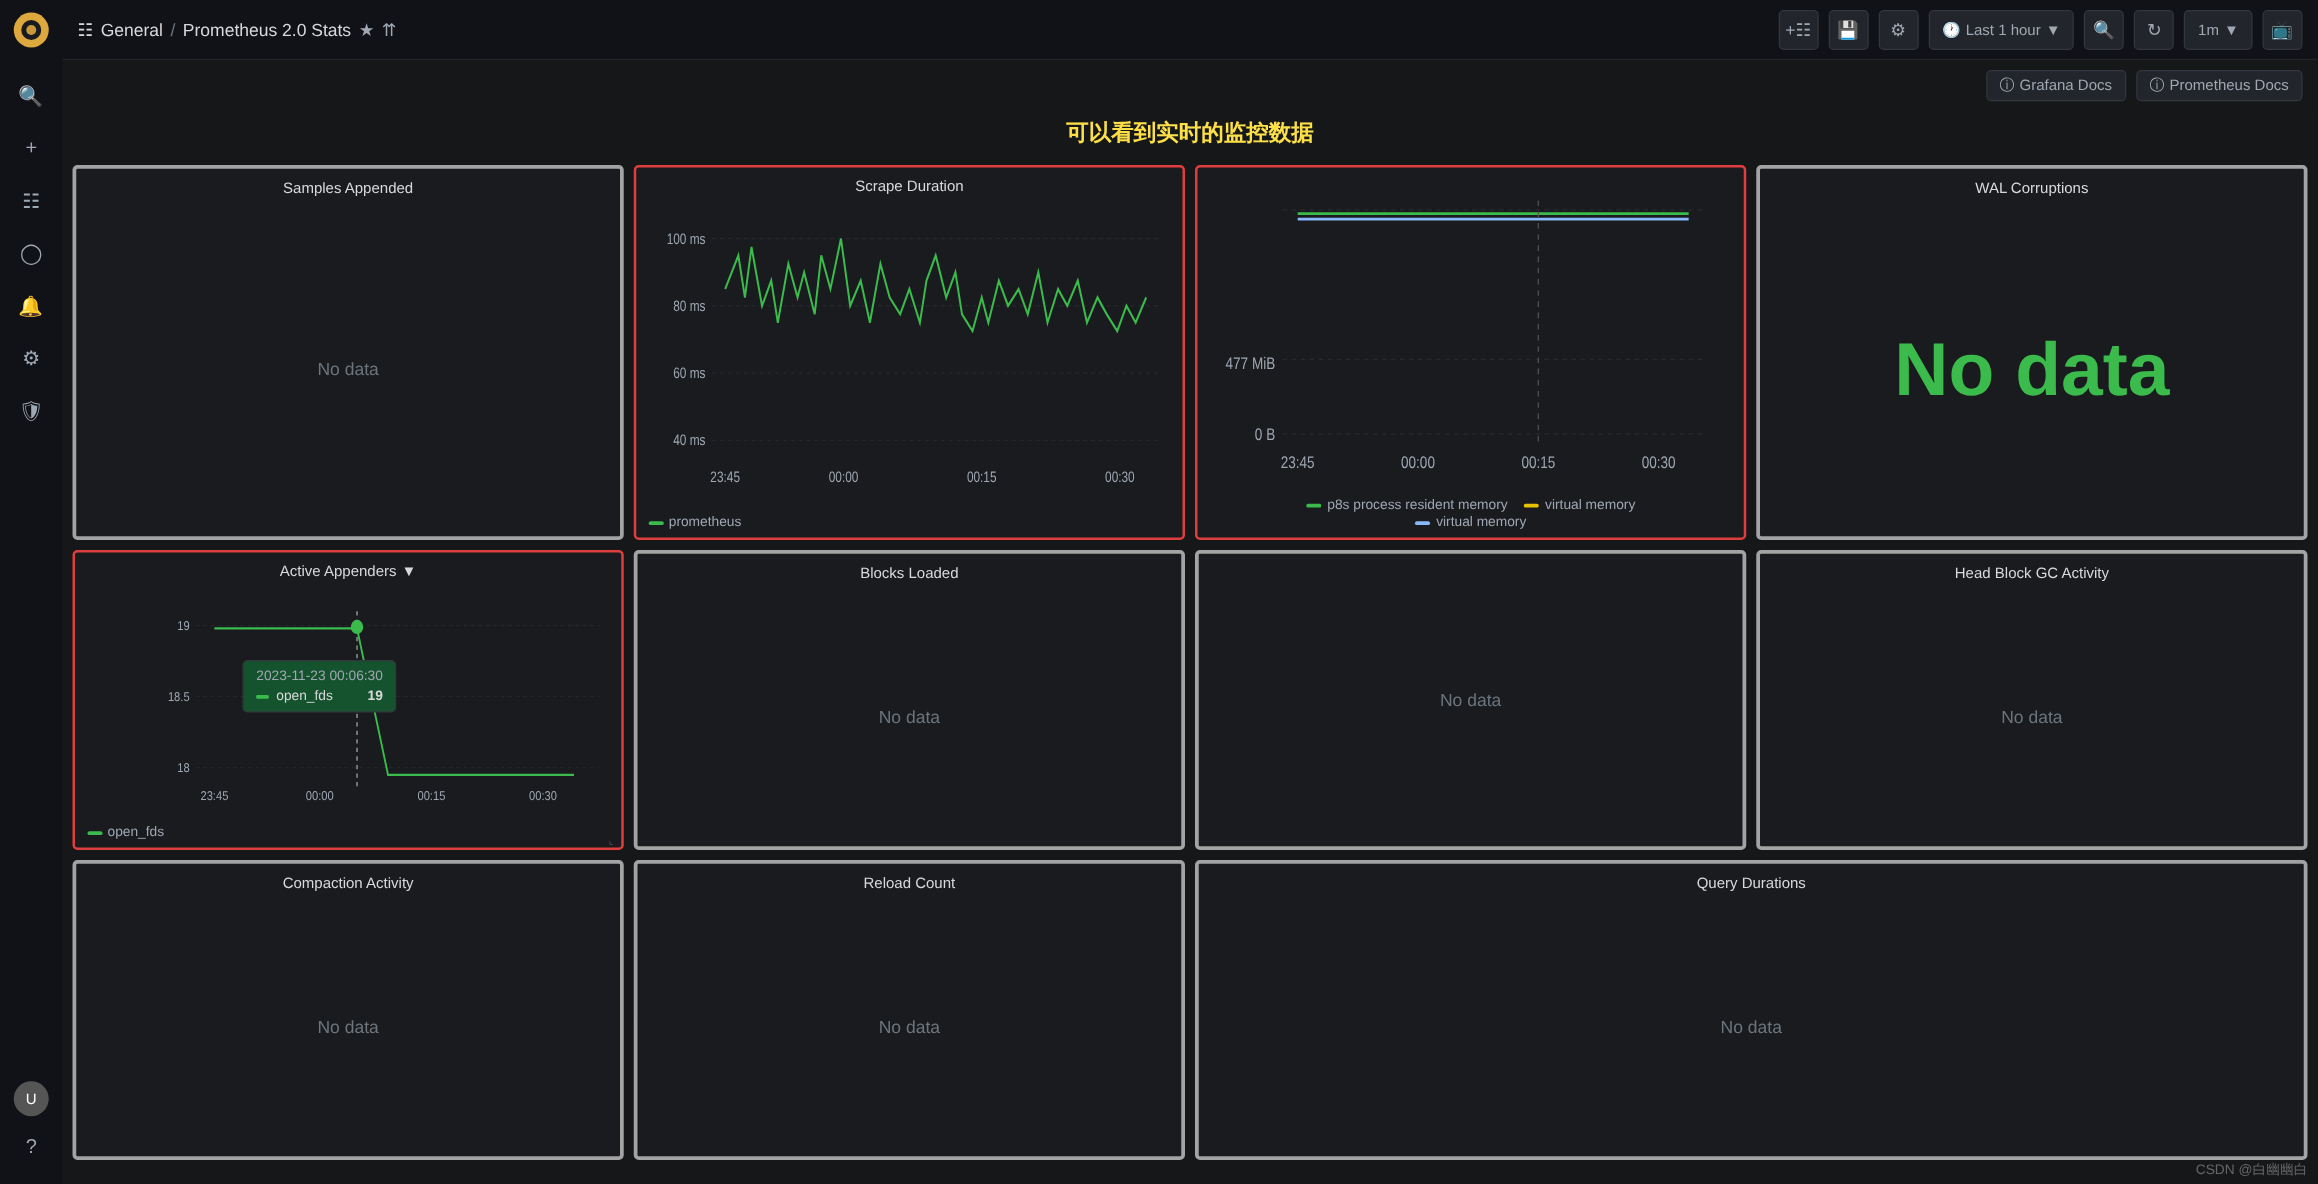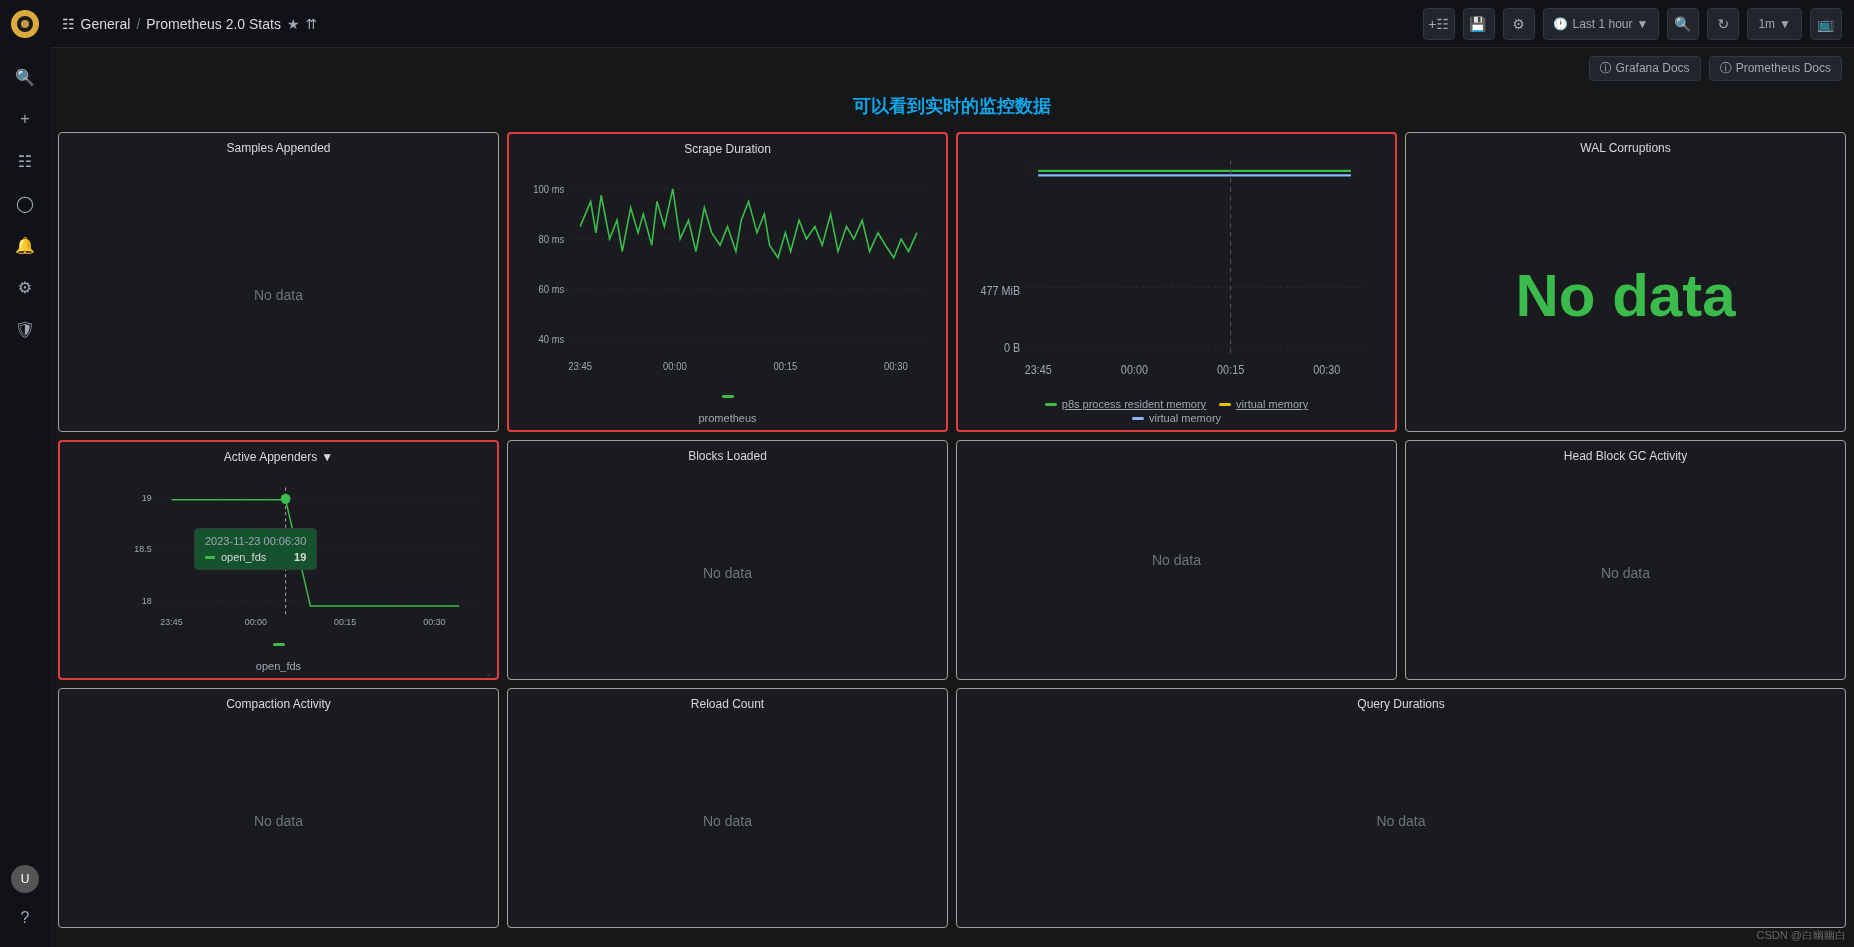--- a/index.html
+++ b/index.html
@@ -160,21 +160,21 @@
       padding: 8px;
       display: grid;
       grid-template-columns: repeat(4, 1fr);
       grid-template-rows: 300px 240px 240px;
       gap: 8px;
       overflow: hidden;
     }
 
     .panel {
       background: #1a1b1e;
-      border: 1px solid #a3a3a3;
+      border: 3px solid #a3a3a3;
       border-radius: 4px;
       display: flex;
       flex-direction: column;
       overflow: hidden;
       position: relative;
     }
     .panel.highlighted {
       border: 2px solid #e03e3e;
     }
 
@@ -212,23 +212,22 @@
       position: relative;
       padding: 4px 8px 4px 8px;
     }
 
     .chart-legend {
       padding: 2px 10px 6px;
       font-size: 11px;
       color: #9fa7b3;
       display: flex;
       align-items: center;
-      gap: 14px;
+      gap: 4px;
       flex-wrap: wrap;
-      flex-direction: column;
     }
     .legend-dot {
       width: 12px;
       height: 3px;
       border-radius: 2px;
       display: inline-block;
     }
 
     
     .scrape-chart svg {
@@ -346,21 +345,21 @@
       <span>ⓘ</span>
       <span>Grafana Docs</span>
     </div>
     <div class="help-link">
       <span>ⓘ</span>
       <span>Prometheus Docs</span>
     </div>
   </div>
 
   <div class="banner">
-    <span style="color:#0ea5e9; font-weight:bold;">可以看到实时的监控数据</span>
+    <span style="color:#fde047; font-weight:bold;">可以看到实时的监控数据</span>
   </div>
 
   <div class="dashboard">
 
     <div class="panel">
       <div class="panel-title">Samples Appended</div>
       <div class="panel-nodata">No data</div>
     </div>
 
     <div class="panel highlighted">
@@ -414,21 +413,21 @@
           <text x="300" y="158" fill="#9fa7b3" font-size="9" text-anchor="middle">00:30</text>
 
           <line x1="60" y1="22" x2="320" y2="22" stroke="#3abb4c" stroke-width="1.5"></line>
 
           <line x1="220" y1="15" x2="220" y2="145" stroke="#555" stroke-width="0.8" stroke-dasharray="3,3"></line>
 
           <line x1="60" y1="25" x2="320" y2="25" stroke="#8ab8ff" stroke-width="1.5"></line>
         </svg>
       </div>
       <div class="chart-legend" style="flex-direction:column; gap:2px;">
-        <div style="display:flex;align-items:center;gap:5px;text-decoration:underline;">
+        <div style="display:flex;align-items:center;gap:5px;">
           <span class="legend-dot" style="background:#3abb4c;"></span>
           <span>p8s process resident memory</span>
           <span class="legend-dot" style="background:#e8c400;margin-left:8px;"></span>
           <span>virtual memory</span>
         </div>
         <div style="display:flex;align-items:center;gap:5px;">
           <span class="legend-dot" style="background:#8ab8ff;"></span>
           <span>virtual memory</span>
         </div>
       </div>

